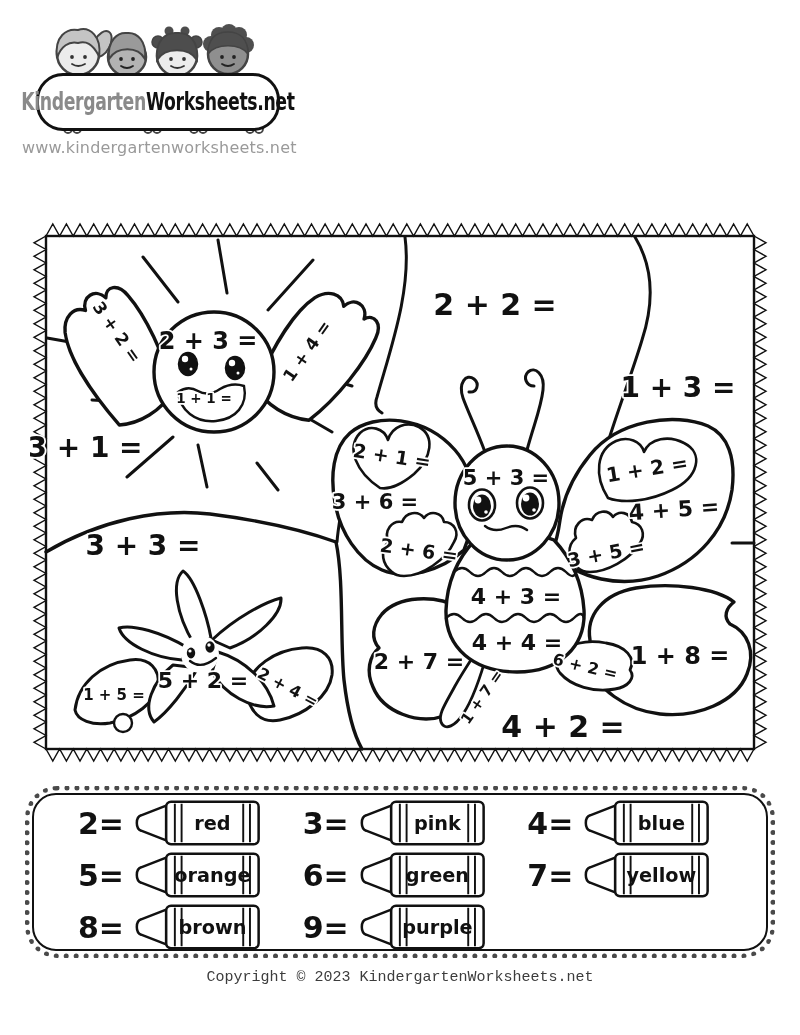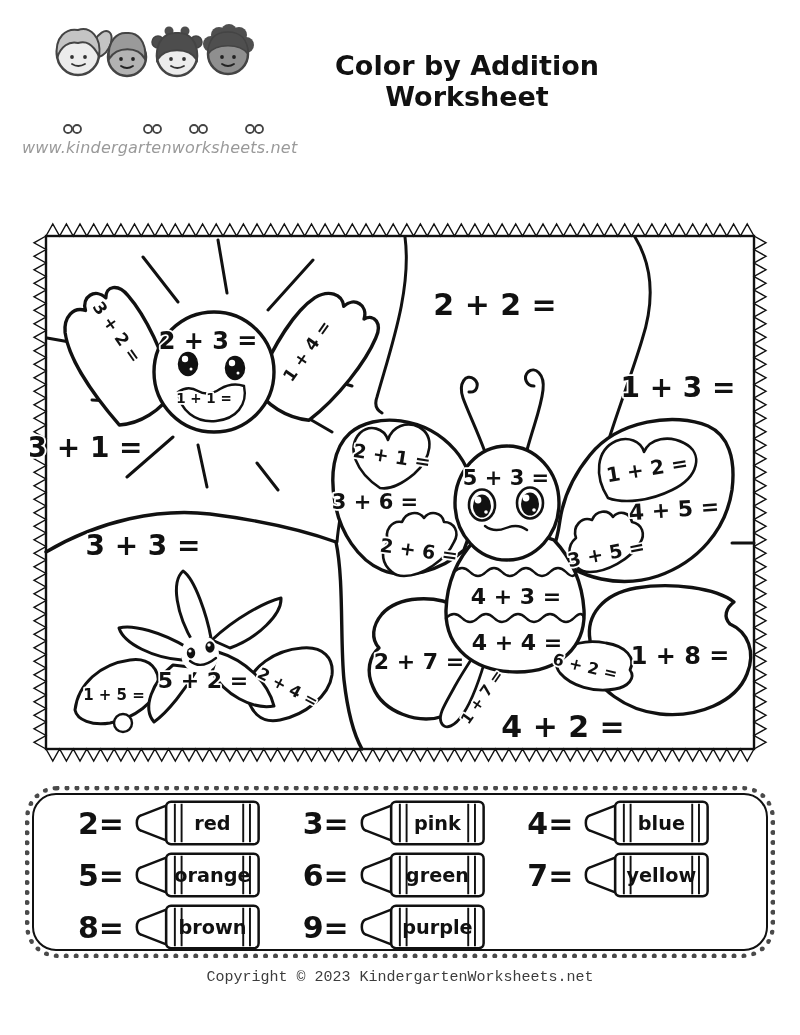--- a/index.html
+++ b/index.html
@@ -7,21 +7,21 @@
         font-family:"DejaVu Sans",sans-serif;color:#111;}
   
   .logo-svg{position:absolute;left:30px;top:6px;width:250px;height:140px;}
   .logo-sign{position:absolute;left:36px;top:73px;width:238px;height:52px;
              border:3.5px solid #111;border-radius:27px;background:#fff;
              display:flex;align-items:center;justify-content:center;}
   .logo-sign-text{white-space:nowrap;font-weight:bold;font-size:24px;letter-spacing:-.5px;
              transform:scaleX(.72);}
   .brand1{color:#8a8a8a;} .brand2{color:#111;}
   .logo-url{position:absolute;left:22px;top:138px;width:266px;text-align:center;
-            font-size:16px;color:#9a9a9a;letter-spacing:.2px;font-style:italic;}
+            font-size:16px;color:#9a9a9a;letter-spacing:.2px;}
   .ws-title{position:absolute;left:262px;top:50px;width:410px;text-align:center;
             font-size:27px;font-weight:bold;color:#111;}
   .name-row{position:absolute;left:395px;top:146px;font-size:30px;font-weight:bold;white-space:nowrap;}
   .name-line{font-weight:bold;letter-spacing:0;}
   
   .picture{position:absolute;left:30px;top:220px;width:740px;height:545px;}
   .ln{fill:none;stroke:#111;stroke-width:3;stroke-linecap:round;}
   .ln35{fill:#fff;stroke:#111;stroke-width:3.4;stroke-linejoin:round;}
   .lnf{fill:#fff;stroke:#111;stroke-width:3;stroke-linejoin:round;}
   .thin{fill:none;stroke:#111;stroke-width:2.4;stroke-linecap:round;}
@@ -97,23 +97,25 @@
         <circle cx="47" cy="123" r="4"></circle>
       <circle cx="118" cy="123" r="4"></circle>
         <circle cx="127" cy="123" r="4"></circle>
       <circle cx="164" cy="123" r="4"></circle>
         <circle cx="173" cy="123" r="4"></circle>
       <circle cx="220" cy="123" r="4"></circle>
         <circle cx="229" cy="123" r="4"></circle>
     </g>
   </svg>
 
+  <div class="logo-sign">
+    <span class="logo-sign-text"><span class="brand1">Kindergarten</span><span class="brand2">Worksheets.net</span></span>
+  </div>
   <div class="logo-url">www.kindergartenworksheets.net</div>
 
-  <div class="ws-title">Color by Addition Worksheet</div>
 
 
   <svg class="picture" viewBox="0 0 740 545">
 
     <g>
       <path id="zz-top" class="thin" style="stroke-width:1.4" d="M16 16 L22.8 4.0 L29.6 16.0 L36.4 4.0 L43.2 16.0 L50.0 4.0 L56.8 16.0 L63.7 4.0 L70.5 16.0 L77.3 4.0 L84.1 16.0 L90.9 4.0 L97.7 16.0 L104.5 4.0 L111.3 16.0 L118.1 4.0 L124.9 16.0 L131.7 4.0 L138.5 16.0 L145.3 4.0 L152.2 16.0 L159.0 4.0 L165.8 16.0 L172.6 4.0 L179.4 16.0 L186.2 4.0 L193.0 16.0 L199.8 4.0 L206.6 16.0 L213.4 4.0 L220.2 16.0 L227.0 4.0 L233.8 16.0 L240.7 4.0 L247.5 16.0 L254.3 4.0 L261.1 16.0 L267.9 4.0 L274.7 16.0 L281.5 4.0 L288.3 16.0 L295.1 4.0 L301.9 16.0 L308.7 4.0 L315.5 16.0 L322.3 4.0 L329.2 16.0 L336.0 4.0 L342.8 16.0 L349.6 4.0 L356.4 16.0 L363.2 4.0 L370.0 16.0 L376.8 4.0 L383.6 16.0 L390.4 4.0 L397.2 16.0 L404.0 4.0 L410.8 16.0 L417.7 4.0 L424.5 16.0 L431.3 4.0 L438.1 16.0 L444.9 4.0 L451.7 16.0 L458.5 4.0 L465.3 16.0 L472.1 4.0 L478.9 16.0 L485.7 4.0 L492.5 16.0 L499.3 4.0 L506.2 16.0 L513.0 4.0 L519.8 16.0 L526.6 4.0 L533.4 16.0 L540.2 4.0 L547.0 16.0 L553.8 4.0 L560.6 16.0 L567.4 4.0 L574.2 16.0 L581.0 4.0 L587.8 16.0 L594.7 4.0 L601.5 16.0 L608.3 4.0 L615.1 16.0 L621.9 4.0 L628.7 16.0 L635.5 4.0 L642.3 16.0 L649.1 4.0 L655.9 16.0 L662.7 4.0 L669.5 16.0 L676.3 4.0 L683.2 16.0 L690.0 4.0 L696.8 16.0 L703.6 4.0 L710.4 16.0 L717.2 4.0 L724.0 16.0"></path>
       <path id="zz-bottom" class="thin" style="stroke-width:1.4" d="M16 529 L22.8 541.0 L29.6 529.0 L36.4 541.0 L43.2 529.0 L50.0 541.0 L56.8 529.0 L63.7 541.0 L70.5 529.0 L77.3 541.0 L84.1 529.0 L90.9 541.0 L97.7 529.0 L104.5 541.0 L111.3 529.0 L118.1 541.0 L124.9 529.0 L131.7 541.0 L138.5 529.0 L145.3 541.0 L152.2 529.0 L159.0 541.0 L165.8 529.0 L172.6 541.0 L179.4 529.0 L186.2 541.0 L193.0 529.0 L199.8 541.0 L206.6 529.0 L213.4 541.0 L220.2 529.0 L227.0 541.0 L233.8 529.0 L240.7 541.0 L247.5 529.0 L254.3 541.0 L261.1 529.0 L267.9 541.0 L274.7 529.0 L281.5 541.0 L288.3 529.0 L295.1 541.0 L301.9 529.0 L308.7 541.0 L315.5 529.0 L322.3 541.0 L329.2 529.0 L336.0 541.0 L342.8 529.0 L349.6 541.0 L356.4 529.0 L363.2 541.0 L370.0 529.0 L376.8 541.0 L383.6 529.0 L390.4 541.0 L397.2 529.0 L404.0 541.0 L410.8 529.0 L417.7 541.0 L424.5 529.0 L431.3 541.0 L438.1 529.0 L444.9 541.0 L451.7 529.0 L458.5 541.0 L465.3 529.0 L472.1 541.0 L478.9 529.0 L485.7 541.0 L492.5 529.0 L499.3 541.0 L506.2 529.0 L513.0 541.0 L519.8 529.0 L526.6 541.0 L533.4 529.0 L540.2 541.0 L547.0 529.0 L553.8 541.0 L560.6 529.0 L567.4 541.0 L574.2 529.0 L581.0 541.0 L587.8 529.0 L594.7 541.0 L601.5 529.0 L608.3 541.0 L615.1 529.0 L621.9 541.0 L628.7 529.0 L635.5 541.0 L642.3 529.0 L649.1 541.0 L655.9 529.0 L662.7 541.0 L669.5 529.0 L676.3 541.0 L683.2 529.0 L690.0 541.0 L696.8 529.0 L703.6 541.0 L710.4 529.0 L717.2 541.0 L724.0 529.0"></path>
       <path id="zz-left" class="thin" style="stroke-width:1.4" d="M16 16 L4.0 22.8 L16.0 29.5 L4.0 36.3 L16.0 43.0 L4.0 49.8 L16.0 56.5 L4.0 63.3 L16.0 70.0 L4.0 76.8 L16.0 83.5 L4.0 90.3 L16.0 97.0 L4.0 103.8 L16.0 110.5 L4.0 117.3 L16.0 124.0 L4.0 130.8 L16.0 137.5 L4.0 144.3 L16.0 151.0 L4.0 157.8 L16.0 164.5 L4.0 171.3 L16.0 178.0 L4.0 184.8 L16.0 191.5 L4.0 198.3 L16.0 205.0 L4.0 211.8 L16.0 218.5 L4.0 225.3 L16.0 232.0 L4.0 238.8 L16.0 245.5 L4.0 252.3 L16.0 259.0 L4.0 265.8 L16.0 272.5 L4.0 279.3 L16.0 286.0 L4.0 292.8 L16.0 299.5 L4.0 306.3 L16.0 313.0 L4.0 319.8 L16.0 326.5 L4.0 333.3 L16.0 340.0 L4.0 346.8 L16.0 353.5 L4.0 360.3 L16.0 367.0 L4.0 373.8 L16.0 380.5 L4.0 387.3 L16.0 394.0 L4.0 400.8 L16.0 407.5 L4.0 414.3 L16.0 421.0 L4.0 427.8 L16.0 434.5 L4.0 441.3 L16.0 448.0 L4.0 454.8 L16.0 461.5 L4.0 468.3 L16.0 475.0 L4.0 481.8 L16.0 488.5 L4.0 495.3 L16.0 502.0 L4.0 508.8 L16.0 515.5 L4.0 522.3 L16.0 529.0"></path>
       <path id="zz-right" class="thin" style="stroke-width:1.4" d="M724 16 L736.0 22.8 L724.0 29.5 L736.0 36.3 L724.0 43.0 L736.0 49.8 L724.0 56.5 L736.0 63.3 L724.0 70.0 L736.0 76.8 L724.0 83.5 L736.0 90.3 L724.0 97.0 L736.0 103.8 L724.0 110.5 L736.0 117.3 L724.0 124.0 L736.0 130.8 L724.0 137.5 L736.0 144.3 L724.0 151.0 L736.0 157.8 L724.0 164.5 L736.0 171.3 L724.0 178.0 L736.0 184.8 L724.0 191.5 L736.0 198.3 L724.0 205.0 L736.0 211.8 L724.0 218.5 L736.0 225.3 L724.0 232.0 L736.0 238.8 L724.0 245.5 L736.0 252.3 L724.0 259.0 L736.0 265.8 L724.0 272.5 L736.0 279.3 L724.0 286.0 L736.0 292.8 L724.0 299.5 L736.0 306.3 L724.0 313.0 L736.0 319.8 L724.0 326.5 L736.0 333.3 L724.0 340.0 L736.0 346.8 L724.0 353.5 L736.0 360.3 L724.0 367.0 L736.0 373.8 L724.0 380.5 L736.0 387.3 L724.0 394.0 L736.0 400.8 L724.0 407.5 L736.0 414.3 L724.0 421.0 L736.0 427.8 L724.0 434.5 L736.0 441.3 L724.0 448.0 L736.0 454.8 L724.0 461.5 L736.0 468.3 L724.0 475.0 L736.0 481.8 L724.0 488.5 L736.0 495.3 L724.0 502.0 L736.0 508.8 L724.0 515.5 L736.0 522.3 L724.0 529.0"></path>
       <rect x="16" y="16" width="708" height="513" fill="none" stroke="#111" stroke-width="2.4"></rect>

